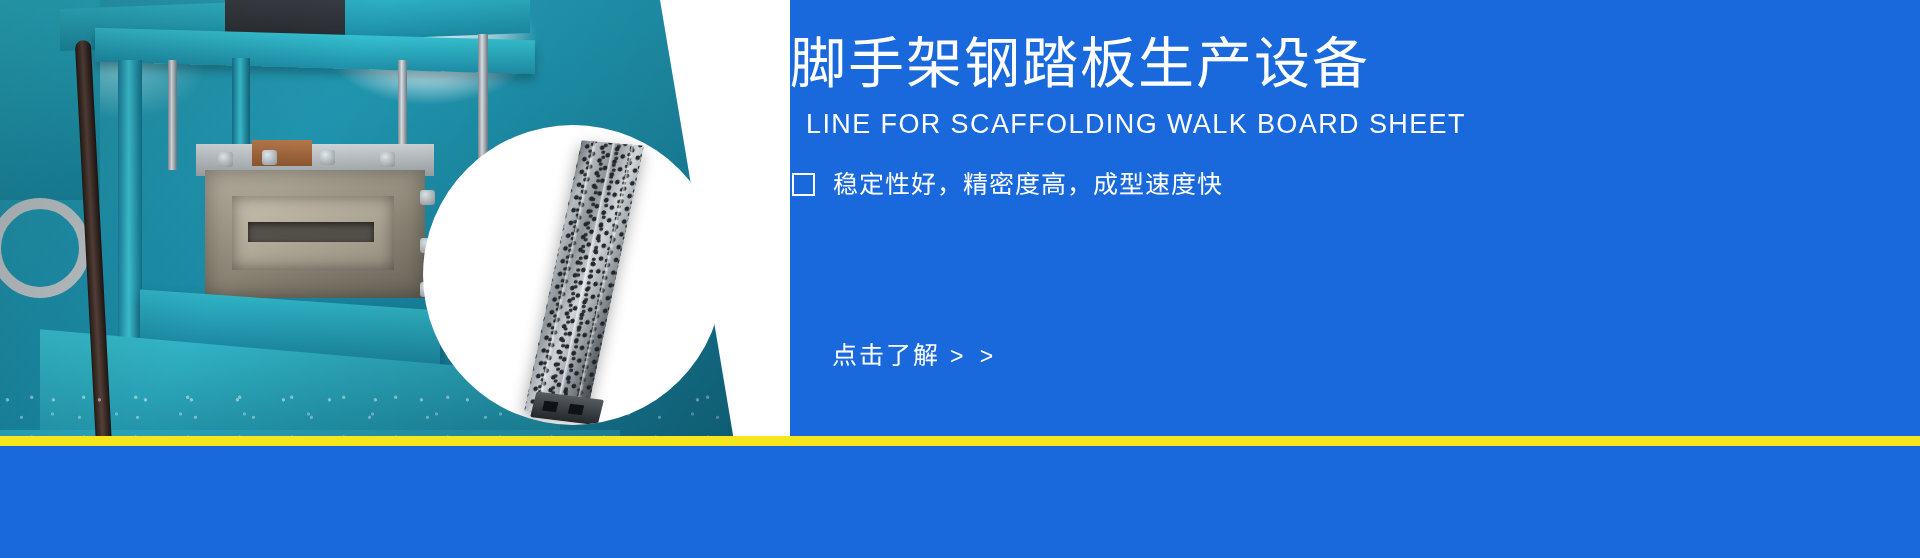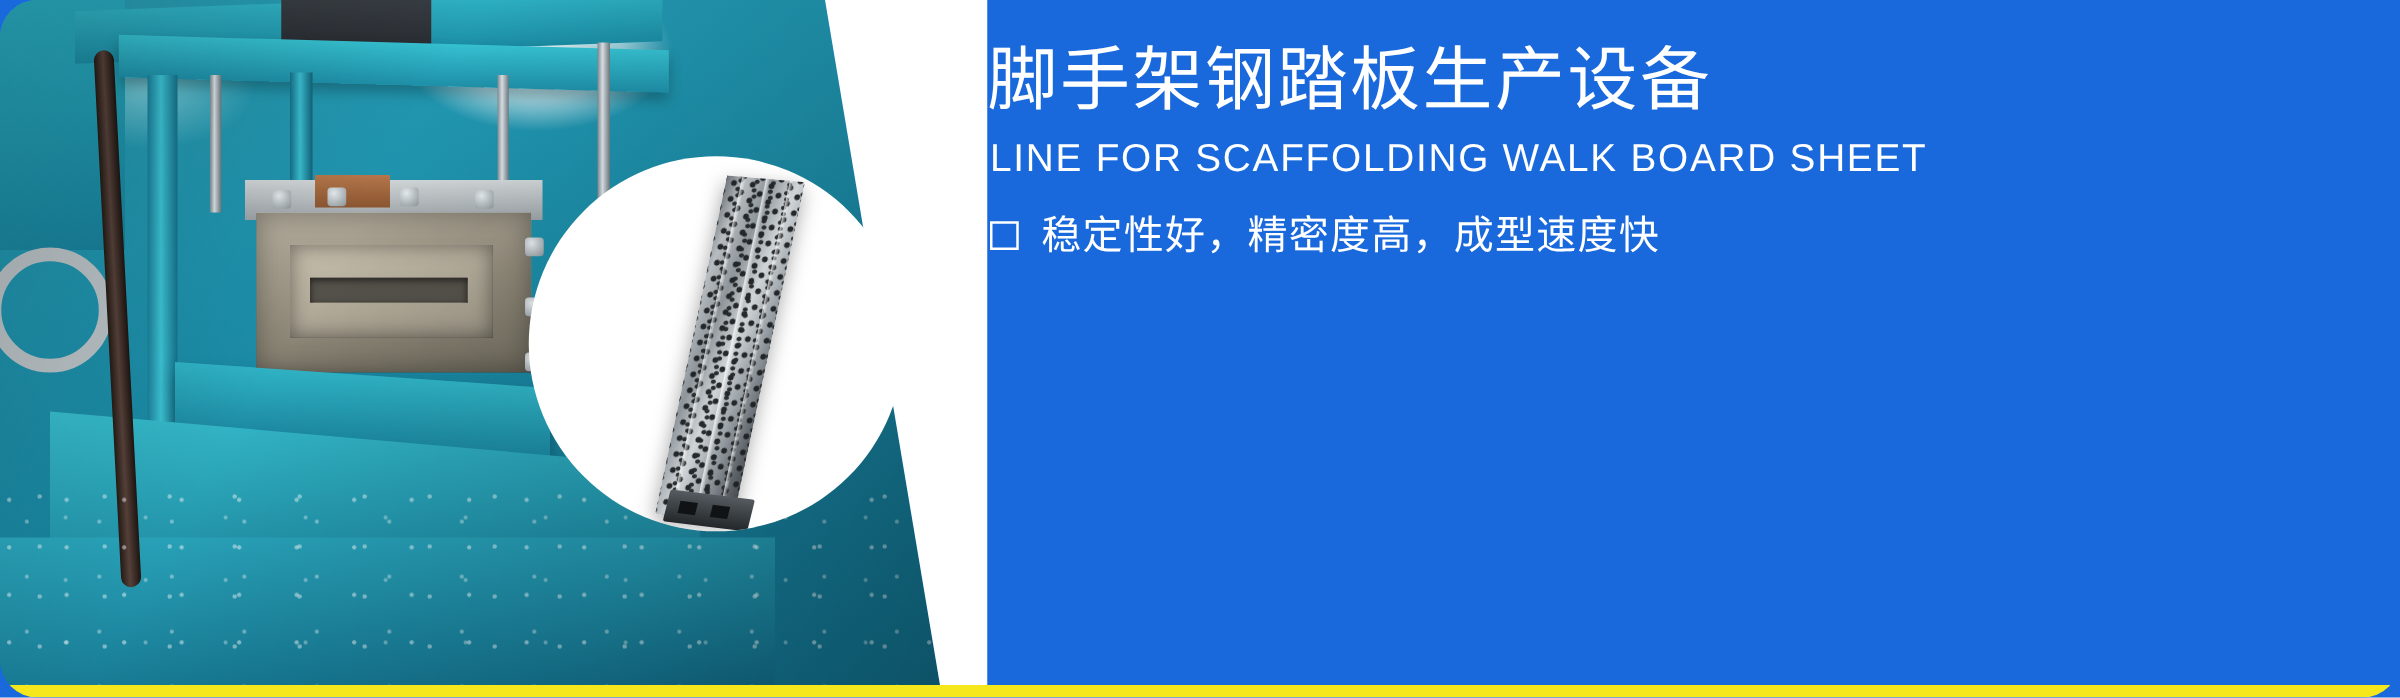--- a/index.html
+++ b/index.html
@@ -4,23 +4,22 @@
 <title>banner</title>
 <style>
   html,body{margin:0;padding:0;}
   body{
     width:1920px;height:558px;overflow:hidden;
     font-family:"Liberation Sans","DejaVu Sans",sans-serif;
     background:#1969dc;
   }
 
   .banner{
-    position:relative;width:1920px;height:558px;overflow:hidden;
+    position:relative;width:1920px;height:446px;overflow:hidden;
     background:#1969dc;
-    border-radius:30px;
   }
 
   
   .bottom-strip{
     position:absolute;left:0;bottom:0;width:1920px;height:10px;
     background:#f5e71b;z-index:40;
   }
 
   
   .photo-wrap{
@@ -148,35 +147,35 @@
   .content{
     position:absolute;left:790px;top:0;width:1130px;height:548px;z-index:25;
     color:#ffffff;
   }
   .title{
     position:absolute;left:0px;top:34px;
     font-size:56px;line-height:1.08;font-weight:400;letter-spacing:2px;
     white-space:nowrap;
   }
   .subtitle{
-    position:absolute;left:2px;top:108px;
-    font-size:31px;line-height:1.2;letter-spacing:1.4px;font-weight:400;
+    position:absolute;left:16px;top:108px;
+    font-size:27px;line-height:1.2;letter-spacing:1.4px;font-weight:400;
     white-space:nowrap;color:#ffffff;
   }
   .bullets{
     position:absolute;left:2px;top:168px;width:1000px;
   }
   .bullet{
     display:flex;align-items:center;gap:18px;margin-bottom:42px;
   }
   .bullet-box{
     width:19px;height:19px;border:2px solid #ffffff;flex:0 0 auto;
   }
   .bullet-text{
-    font-size:32px;line-height:1.3;letter-spacing:1px;white-space:nowrap;
+    font-size:25px;line-height:1.3;letter-spacing:1px;white-space:nowrap;
   }
   .cta{
     position:absolute;left:42px;top:335px;
     font-size:25px;letter-spacing:2px;white-space:nowrap;color:#ffffff;
     cursor:pointer;
   }
   .cta .arrows{letter-spacing:5px;margin-left:10px;font-size:23px;}
 </style>
 </head>
 <body>
@@ -239,18 +238,21 @@
     <div class="bullets">
 
       <div class="bullet">
         <span class="bullet-box"></span>
         <span class="bullet-text">稳定性好，精密度高，成型速度快</span>
       </div>
 
 
     </div>
 
+    <div class="cta">
+      <span>点击了解</span><span class="arrows">&gt; &gt;</span>
+    </div>
 
   </div>
 
   <div class="bottom-strip"></div>
 
 </div>
 
 </body></html>

